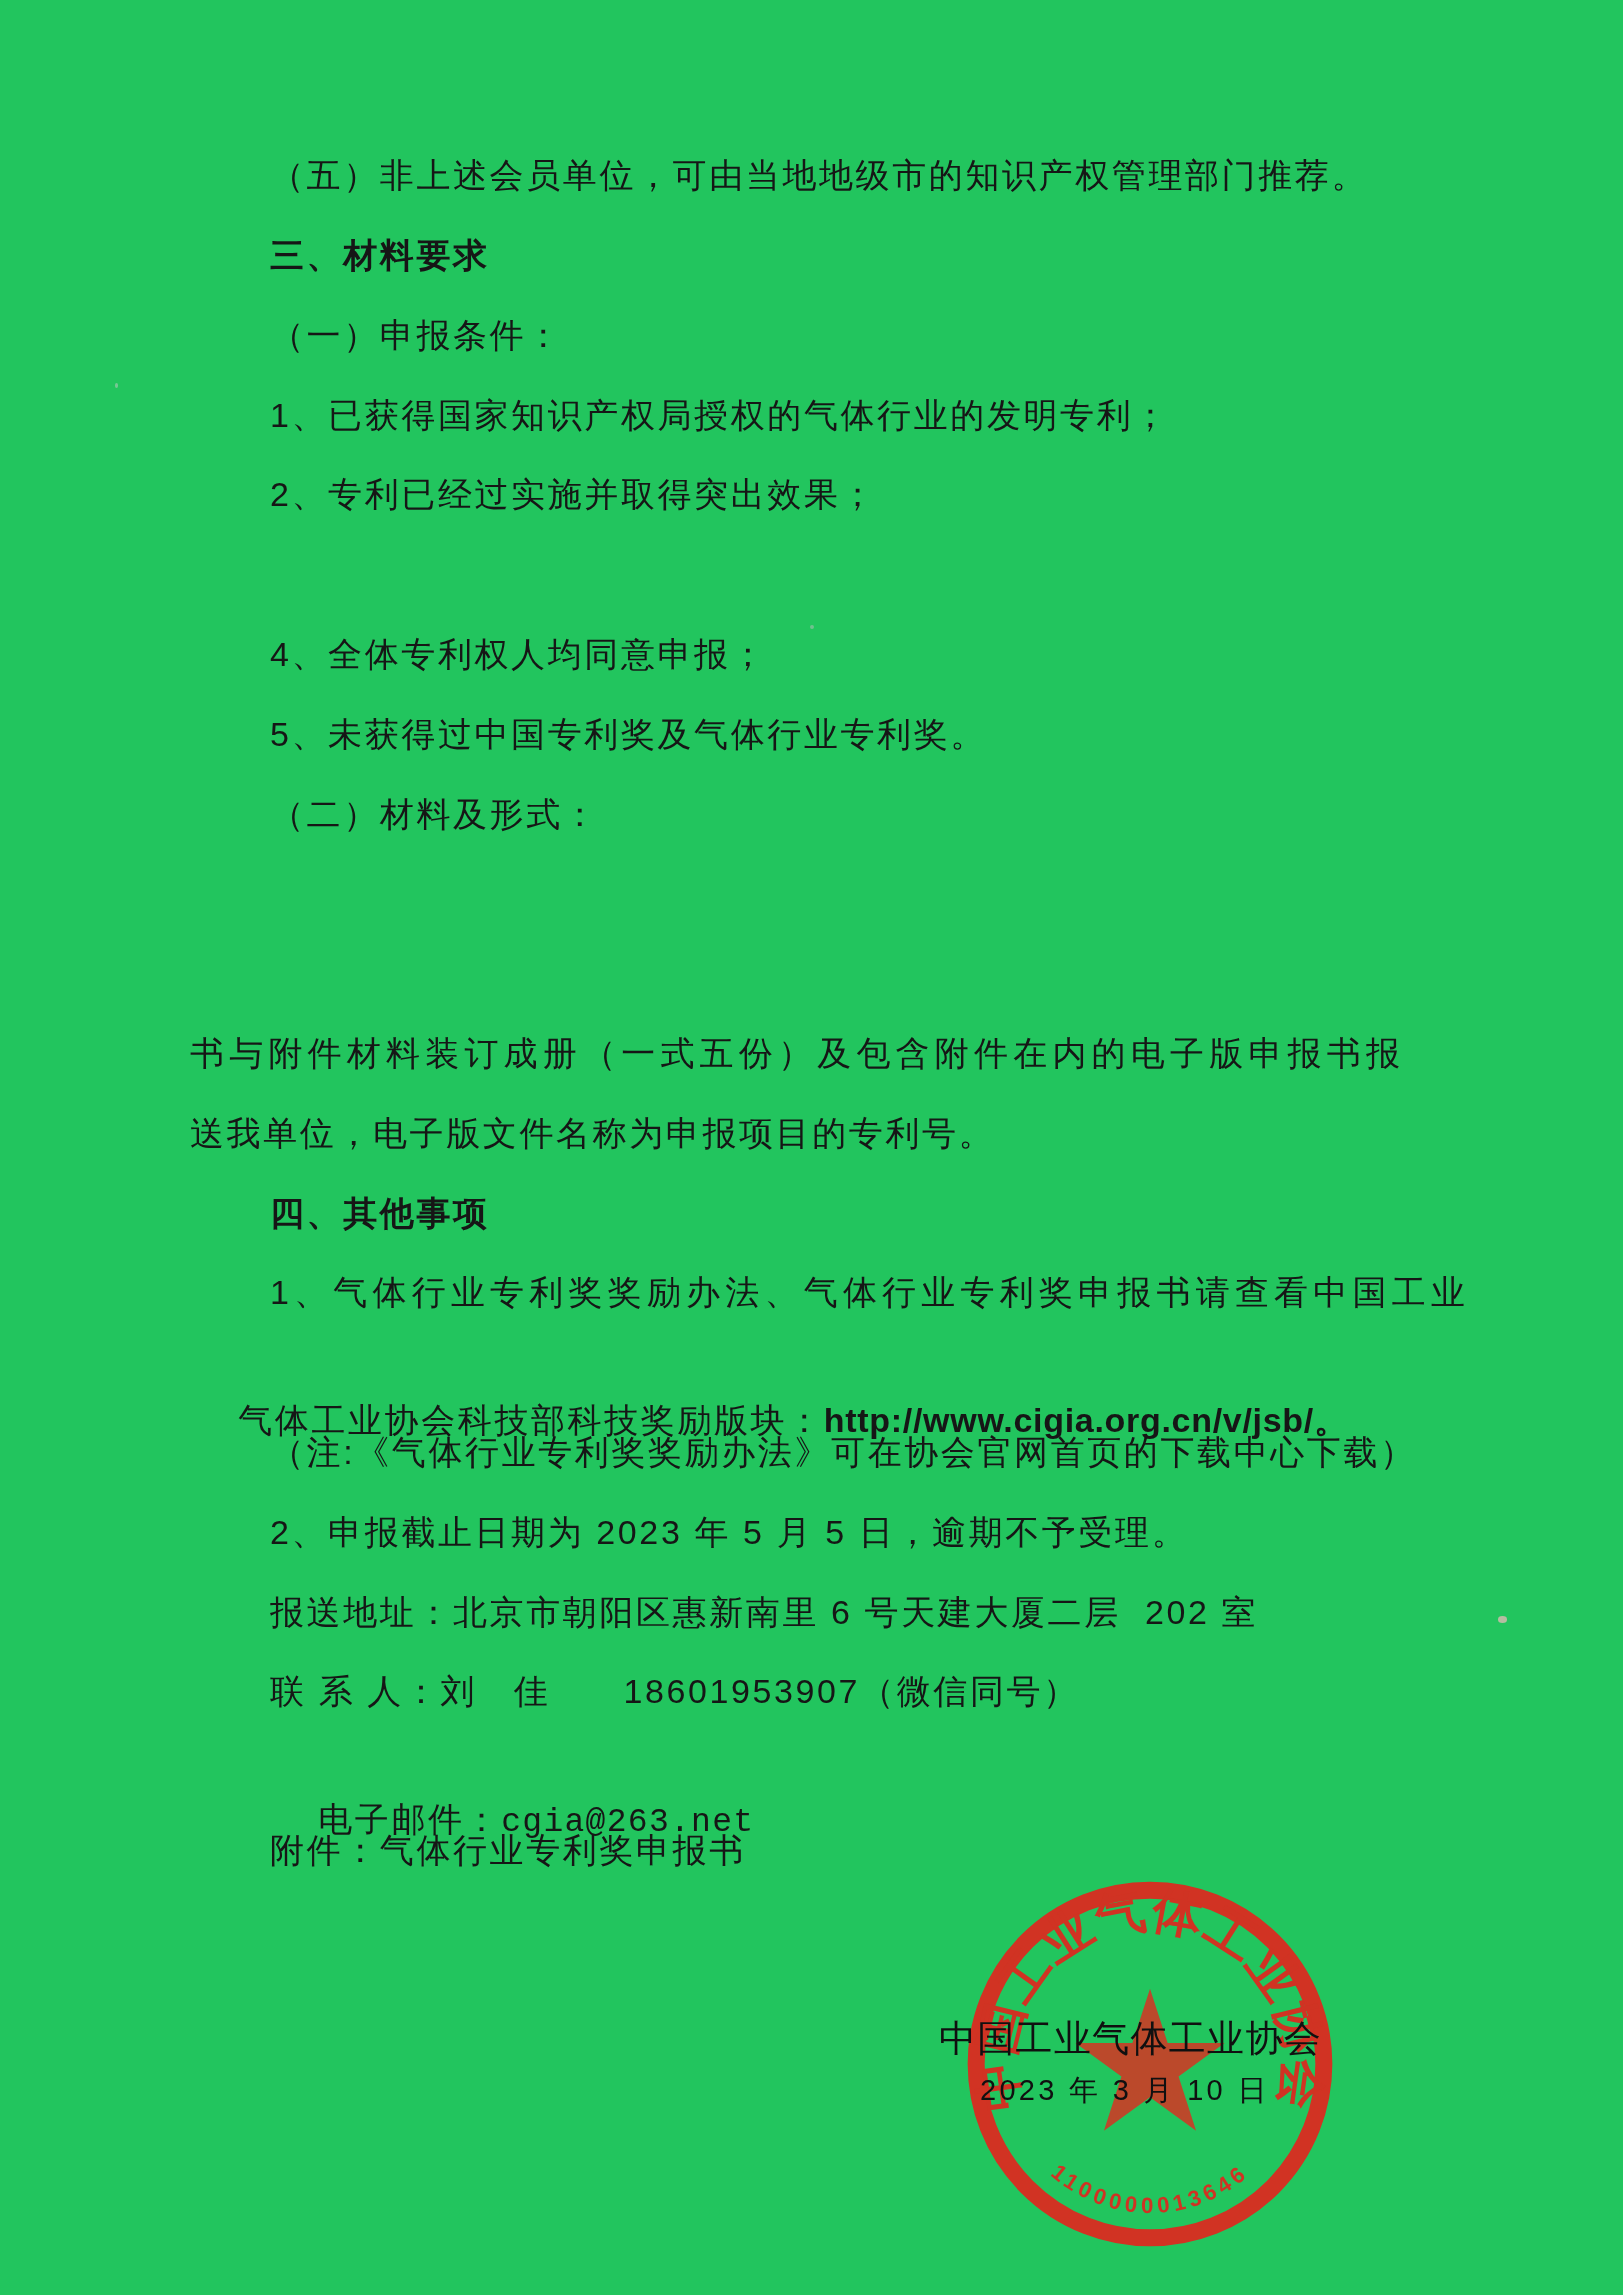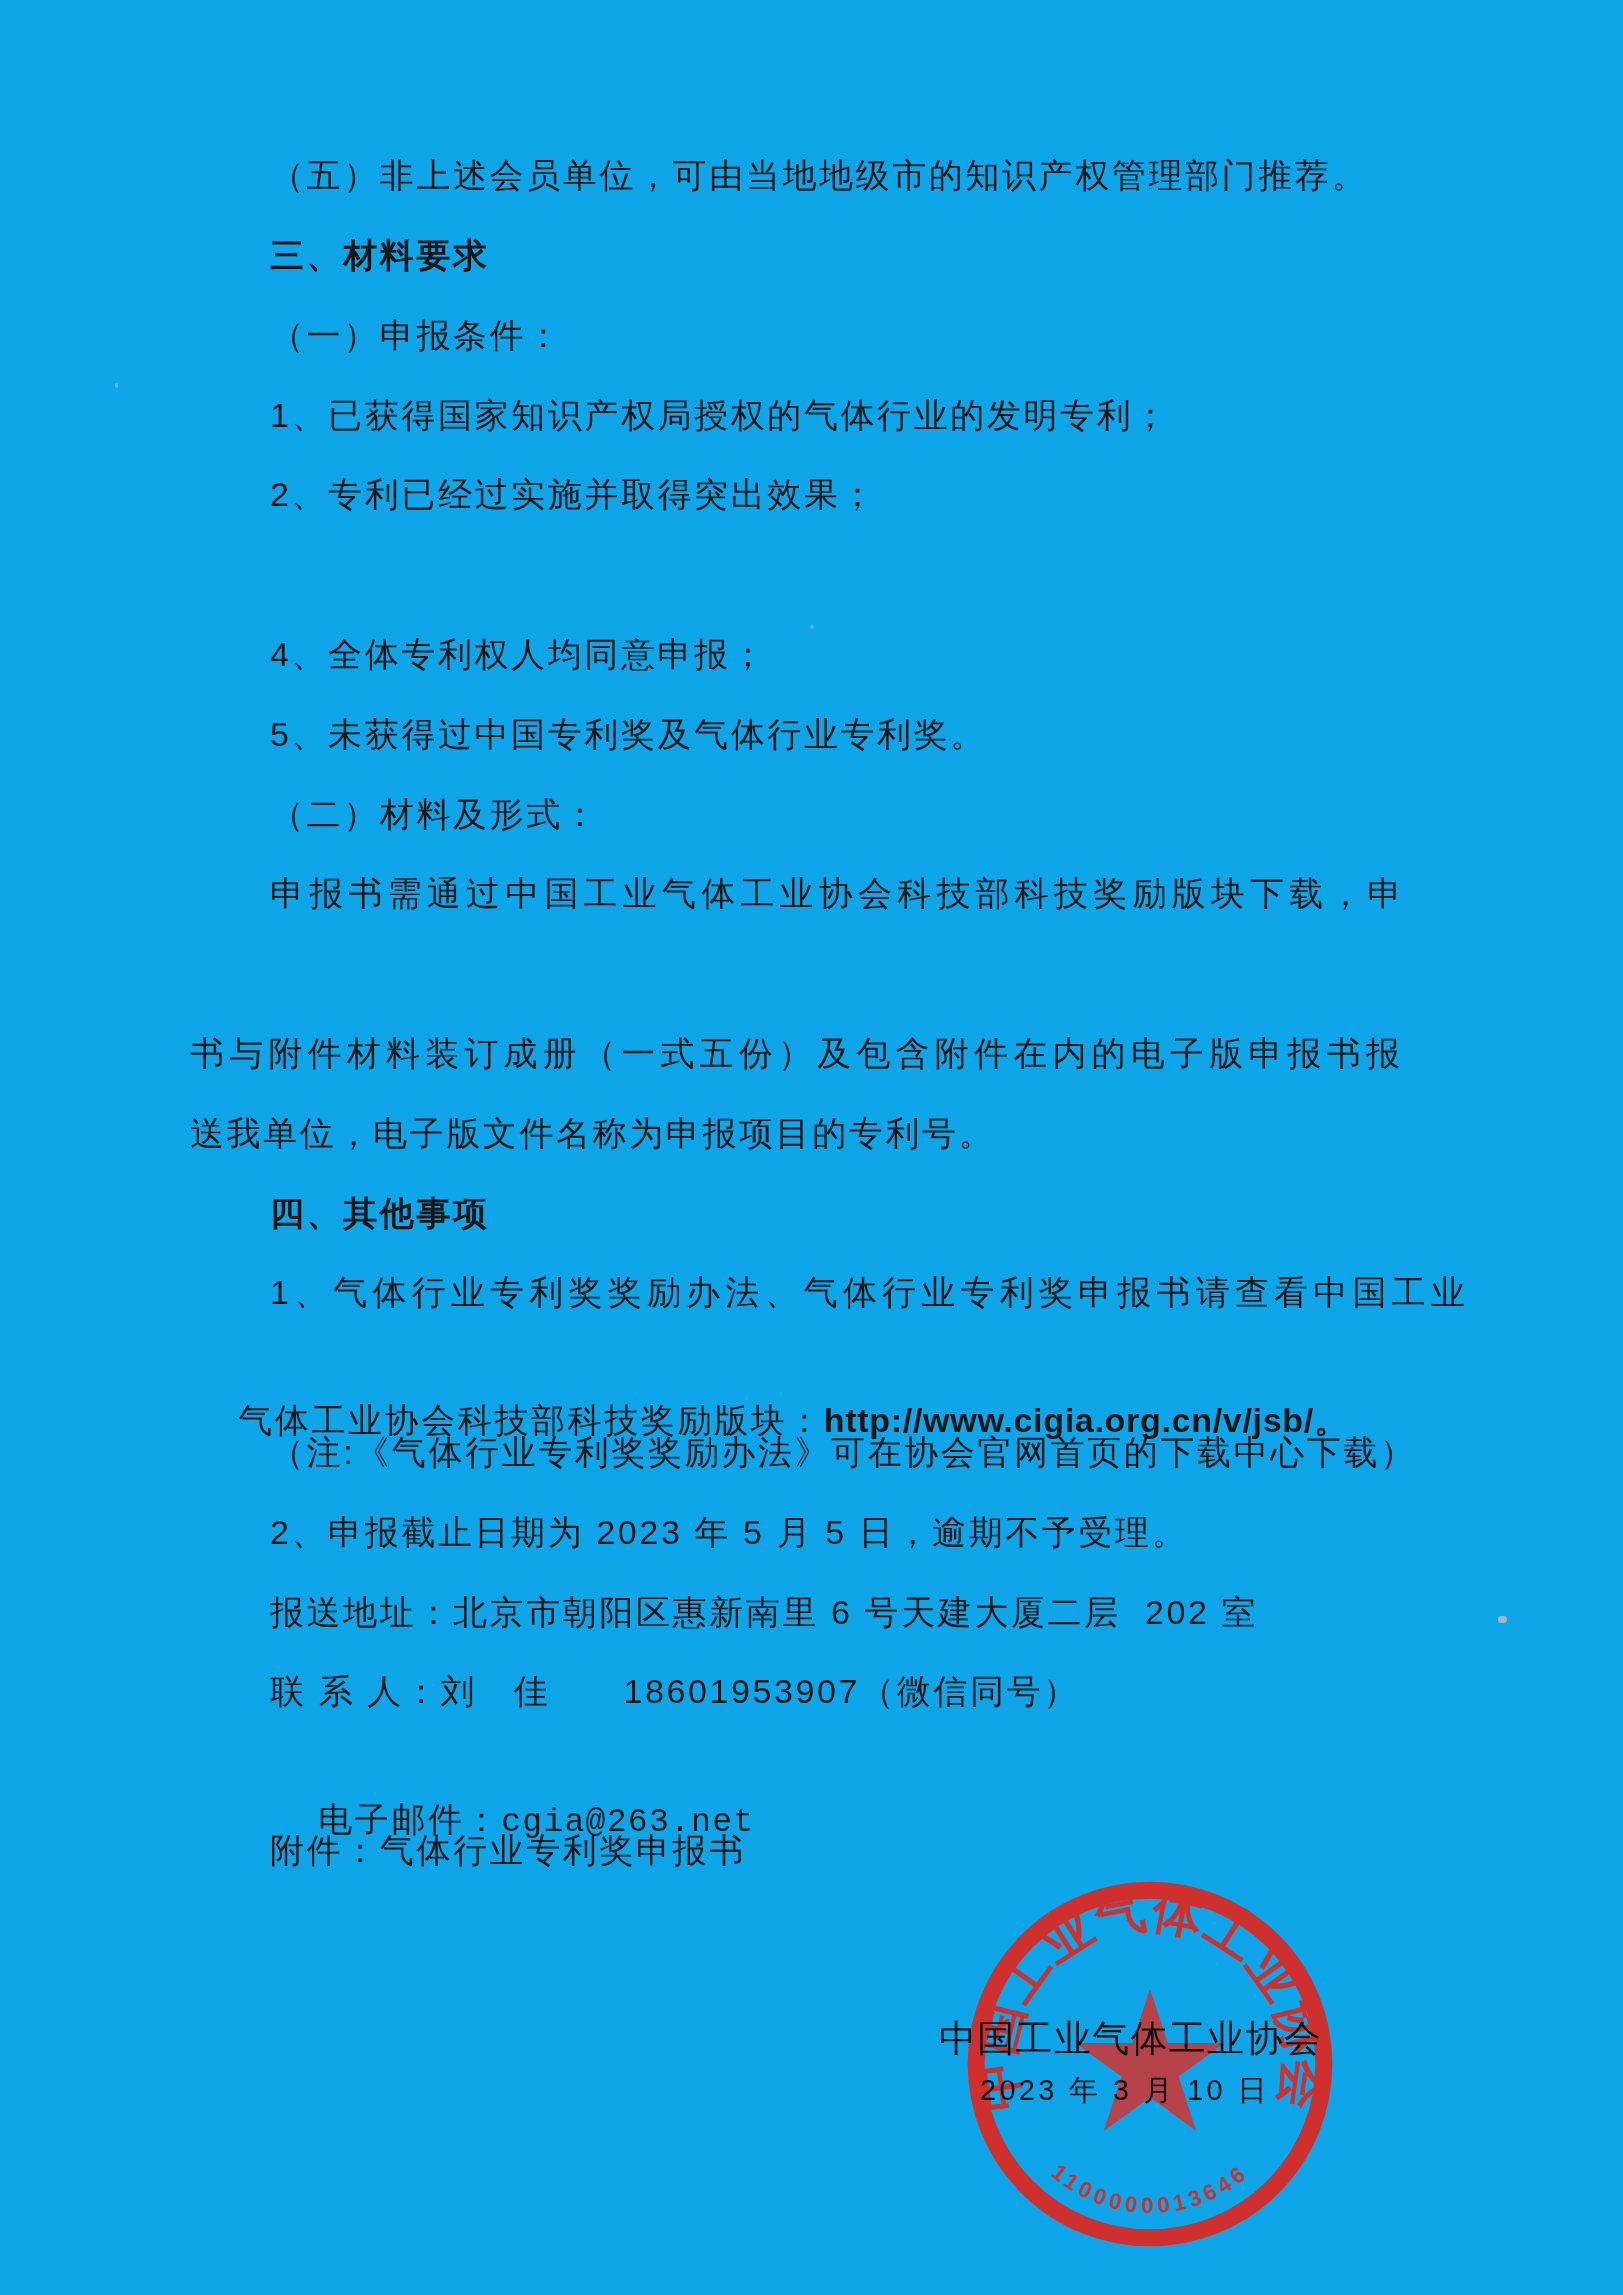--- a/index.html
+++ b/index.html
@@ -1,19 +1,19 @@
 <!DOCTYPE html>
 <html style="font-size:10.5px"><head>
 <meta charset="utf-8">
 <style>
   html,body{margin:0;padding:0;background:#9a9a9a;}
   .page{
     position:relative;
     width:1623px;height:2295px;
-    background:#0ea5e9;
+    background:#22c55e;
     overflow:hidden;
     font-family:"Liberation Sans",sans-serif;
     color:#161616;
   }
   .line{
     position:absolute;
     font-size:34px;
     line-height:48px;
     letter-spacing:2.6px;
     white-space:pre;
@@ -49,21 +49,20 @@
 <div class="page">
 
   <div class="line indent" style="top:151px">（五）非上述会员单位，可由当地地级市的知识产权管理部门推荐。</div>
   <div class="line indent bold" style="top:231px">三、材料要求</div>
   <div class="line indent" style="top:311px">（一）申报条件：</div>
   <div class="line indent" style="top:391px">1、已获得国家知识产权局授权的气体行业的发明专利；</div>
   <div class="line indent" style="top:470px">2、专利已经过实施并取得突出效果；</div>
   <div class="line indent" style="top:630px">4、全体专利权人均同意申报；</div>
   <div class="line indent" style="top:710px">5、未获得过中国专利奖及气体行业专利奖。</div>
   <div class="line indent" style="top:790px">（二）材料及形式：</div>
-  <div class="line indent justify" style="top:869px">申报书需通过中国工业气体工业协会科技部科技奖励版块下载，申</div>
   <div class="line flush justify" style="top:1029px">书与附件材料装订成册（一式五份）及包含附件在内的电子版申报书报</div>
   <div class="line flush" style="top:1109px">送我单位，电子版文件名称为申报项目的专利号。</div>
   <div class="line indent bold" style="top:1189px">四、其他事项</div>
   <div class="line indent justify" style="top:1268px">1、气体行业专利奖奖励办法、气体行业专利奖申报书请查看中国工业</div>
   <div class="line flush" style="top:1348px">
     <span>气体工业协会科技部科技奖励版块：</span><span class="url-text">http://www.cigia.org.cn/v/jsb/。</span>
   </div>
   <div class="line indent" style="top:1428px">（注:《气体行业专利奖奖励办法》可在协会官网首页的下载中心下载）</div>
   <div class="line indent" style="top:1508px">2、申报截止日期为 2023 年 5 月 5 日，逾期不予受理。</div>
   <div class="line indent" style="top:1588px">报送地址：北京市朝阳区惠新南里 6 号天建大厦二层  202 室</div>

